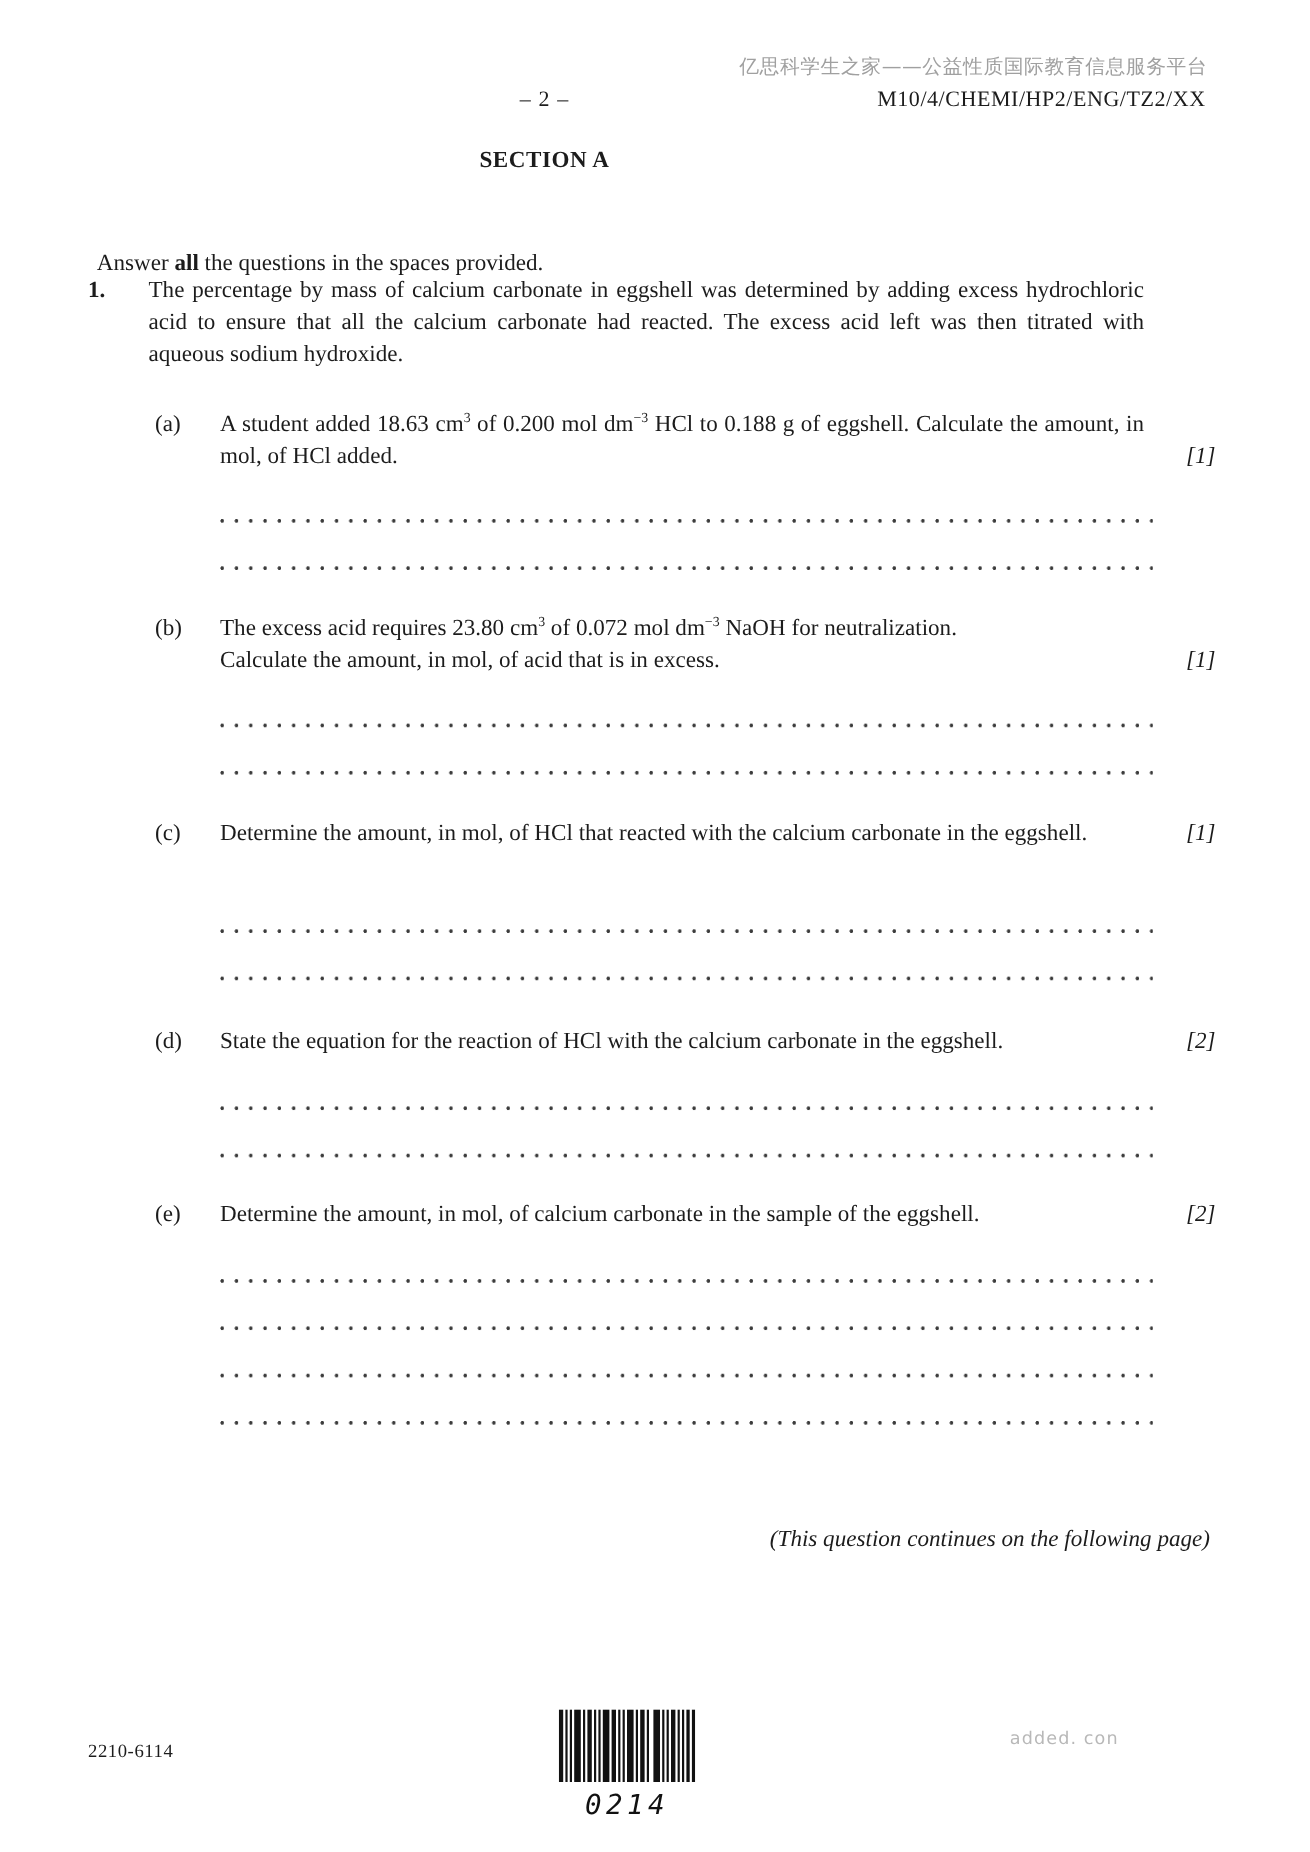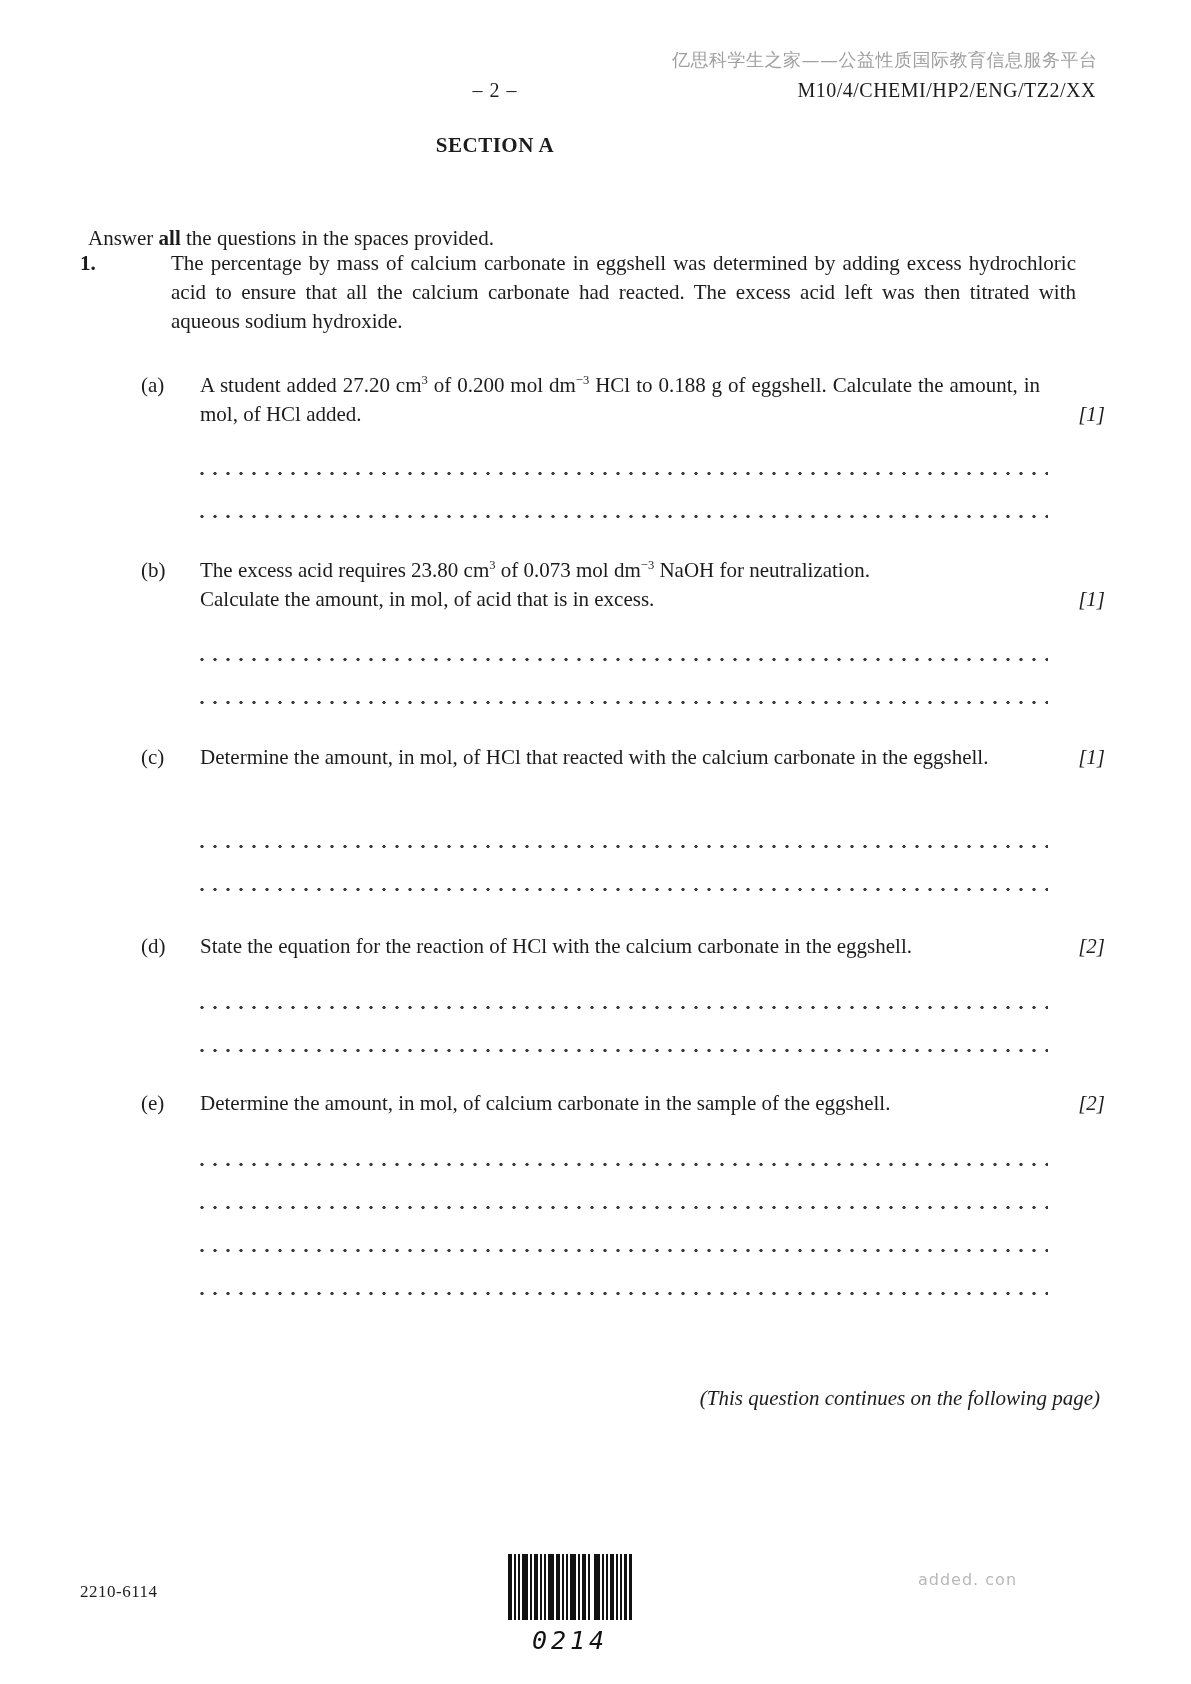--- a/index.html
+++ b/index.html
@@ -36,21 +36,21 @@
     font-size: 21px; margin-top: 32px;
   }
 
   
   .q-num {
     position: absolute; left: 80px; top: 249px;
     font-weight: bold; font-size: 21px; line-height: 29px;
   }
   .q-intro {
     position: absolute; left: 135px; top: 249px; width: 905px;
-    font-size: 21px; line-height: 29px; text-align: justify; margin-left: 36px;
+    font-size: 21px; line-height: 29px; text-align: justify;
   }
 
   .part {
     position: absolute; left: 141px; width: 964px;
     display: flex; font-size: 21px; line-height: 29px;
   }
   .part-label { width: 59px; flex: none; }
   .part-text  { width: 840px; flex: none; text-align: justify; }
   .part-marks {
     flex: auto; display: flex; align-items: flex-end; justify-content: flex-end;
@@ -101,29 +101,29 @@
 <div class="paper-code">M10/4/CHEMI/HP2/ENG/TZ2/XX</div>
 <div class="section-title">SECTION A</div>
 
 <div class="instruction"><span>Answer </span><span style="font-weight: bold;">all</span><span> the questions in the spaces provided.</span></div>
 
 <div class="q-num">1.</div>
 <div class="q-intro">The percentage by mass of calcium carbonate in eggshell was determined by adding excess hydrochloric acid to ensure that all the calcium carbonate had reacted.  The excess acid left was then titrated with aqueous sodium hydroxide.</div>
 
 <div class="part part-a">
   <div class="part-label">(a)</div>
-  <div class="part-text"><span>A student added 27.20 cm</span><sup>3</sup><span> of 0.200 mol dm</span><sup>−3</sup><span> HCl to 0.188 g of eggshell.  Calculate the amount, in mol, of HCl added.</span></div>
+  <div class="part-text"><span>A student added 18.63 cm</span><sup>3</sup><span> of 0.200 mol dm</span><sup>−3</sup><span> HCl to 0.188 g of eggshell.  Calculate the amount, in mol, of HCl added.</span></div>
   <div class="part-marks">[1]</div>
 </div>
 <div class="dotline" style="top:471px"></div>
 <div class="dotline" style="top:514px"></div>
 
 <div class="part part-b">
   <div class="part-label">(b)</div>
-  <div class="part-text"><span>The excess acid requires 23.80 cm</span><sup>3</sup><span> of 0.073 mol dm</span><sup>−3</sup><span> NaOH for neutralization.</span><br><span>Calculate the amount, in mol, of acid that is in excess.</span></div>
+  <div class="part-text"><span>The excess acid requires 23.80 cm</span><sup>3</sup><span> of 0.072 mol dm</span><sup>−3</sup><span> NaOH for neutralization.</span><br><span>Calculate the amount, in mol, of acid that is in excess.</span></div>
   <div class="part-marks">[1]</div>
 </div>
 <div class="dotline" style="top:657px"></div>
 <div class="dotline" style="top:700px"></div>
 
 <div class="part part-c">
   <div class="part-label">(c)</div>
   <div class="part-text"><span>Determine the amount, in mol, of HCl that reacted with the calcium carbonate in the eggshell.</span></div>
   <div class="part-marks">[1]</div>
 </div>

